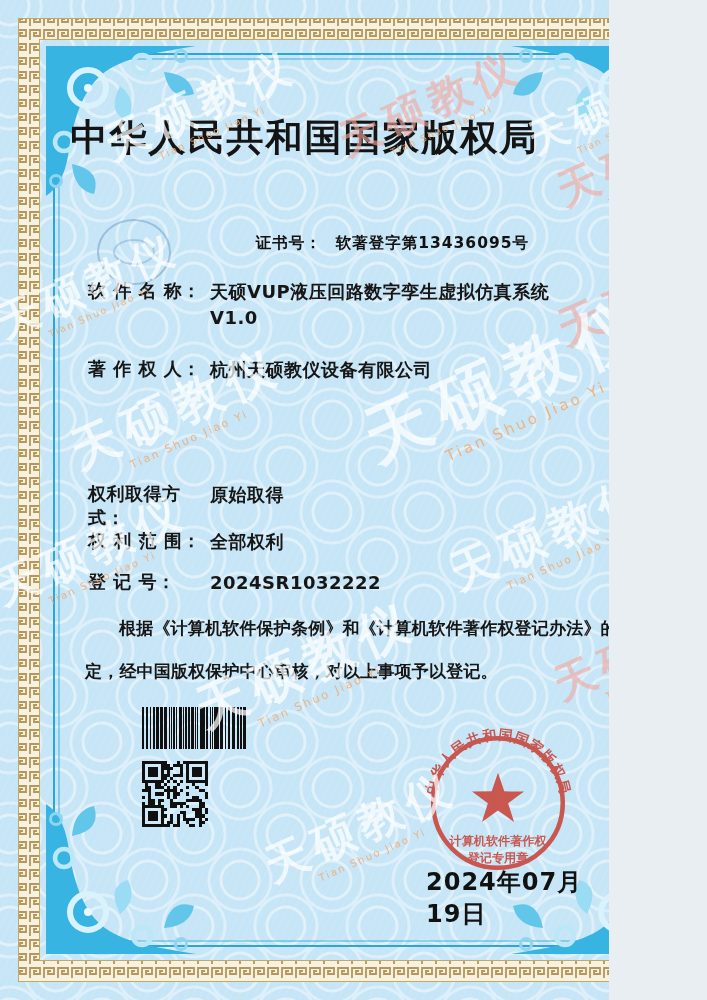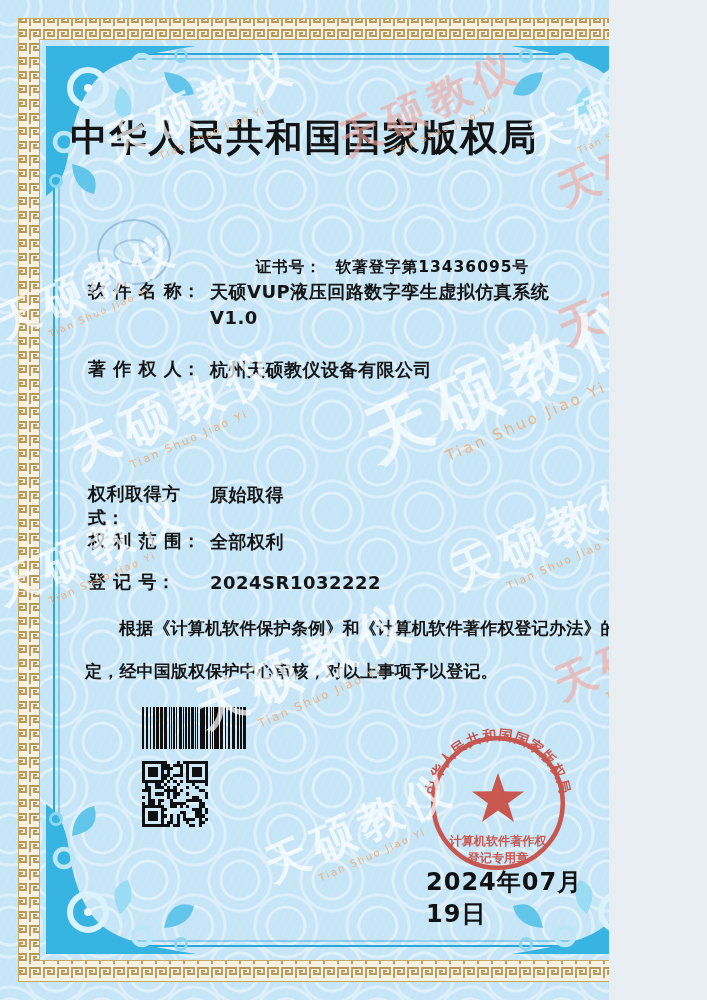--- a/index.html
+++ b/index.html
@@ -16,21 +16,21 @@
   }
   .frame-svg{position:absolute;left:0;top:0;z-index:10;pointer-events:none;}
   .content{position:absolute;inset:0;z-index:20;color:#121212;}
   .authority,.cert-title{
     position:absolute;left:0;right:0;text-align:center;
     font-family:"DejaVu Serif","Liberation Serif",serif;
     font-weight:900;font-size:37px;letter-spacing:2px;color:#141414;
   }
   .authority{top:113px;}
   .cert-title{top:168px;}
-  .cert-no{position:absolute;top:233px;right:80px;font-size:15.5px;font-weight:700;letter-spacing:1px;margin-top:24px;}
+  .cert-no{position:absolute;top:233px;right:80px;font-size:15.5px;font-weight:700;letter-spacing:1px;}
   .cert-no .lbl{margin-right:14px;}
   .f-row{position:absolute;left:88px;font-size:18px;font-weight:700;color:#161616;letter-spacing:.5px;}
   .f-label{display:inline-block;width:122px;vertical-align:top;}
   .f-val{display:inline-block;vertical-align:top;max-width:400px;line-height:26px;}
   .row-name{top:279px;}
   .row-owner{top:357px;}
   .row-method{top:482px;}
   .row-scope{top:529px;}
   .row-regno{top:570px;}
   .statement{

